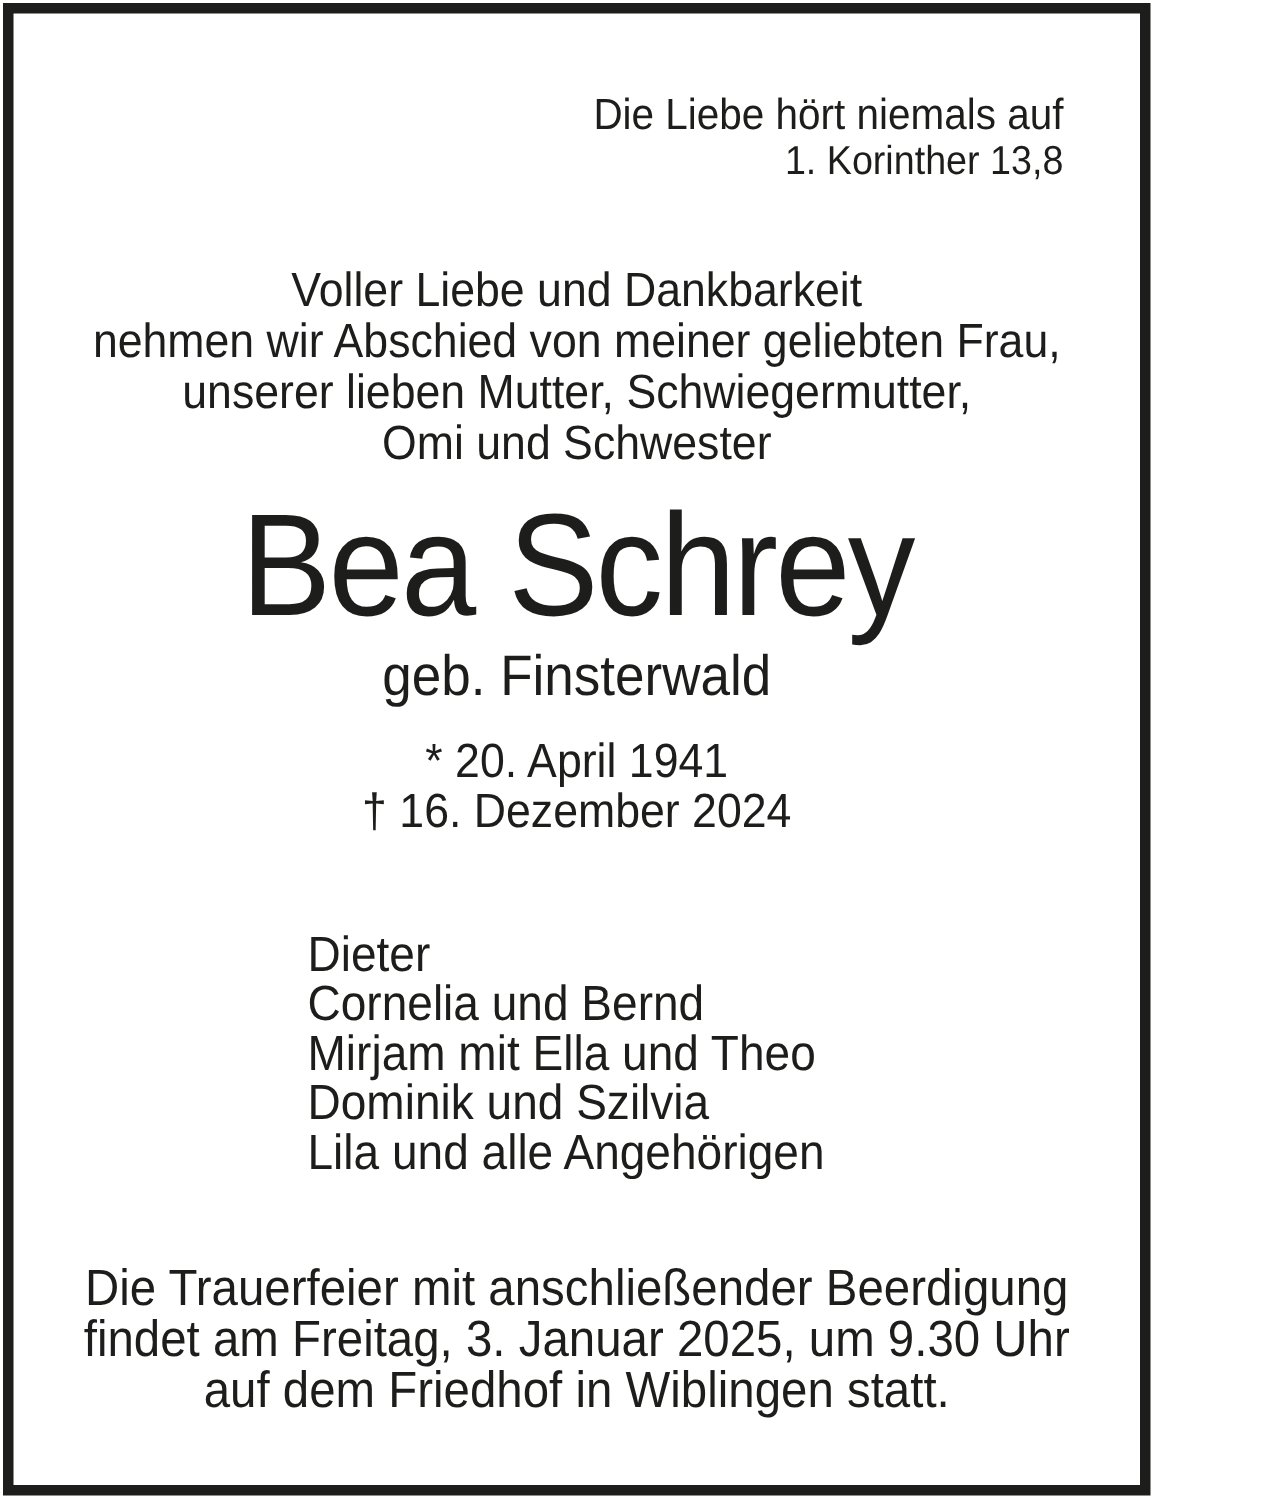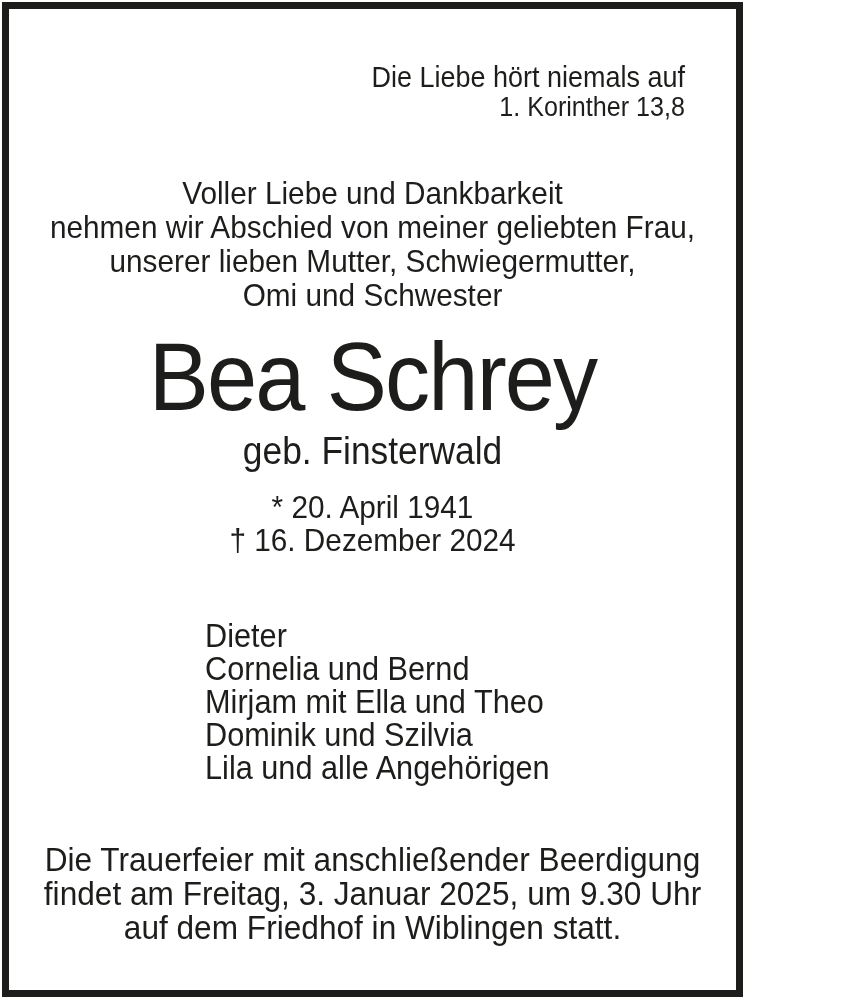--- a/index.html
+++ b/index.html
@@ -4,20 +4,21 @@
 <style>
   html, body { margin: 0; padding: 0; background: #ffffff; }
   .page {
     position: relative;
     width: 745px;
     height: 1000px;
     background: #ffffff;
     font-family: "Liberation Sans", "DejaVu Sans", sans-serif;
     color: #1d1d1b;
     overflow: hidden;
+    padding-left: 24px;
   }
   .frame {
     position: absolute;
     left: 2px; top: 2px; right: 2px; bottom: 3px;
     border: 7px solid #1d1d1b;
     pointer-events: none;
   }
   .txt { position: absolute; white-space: nowrap; }
 
   

